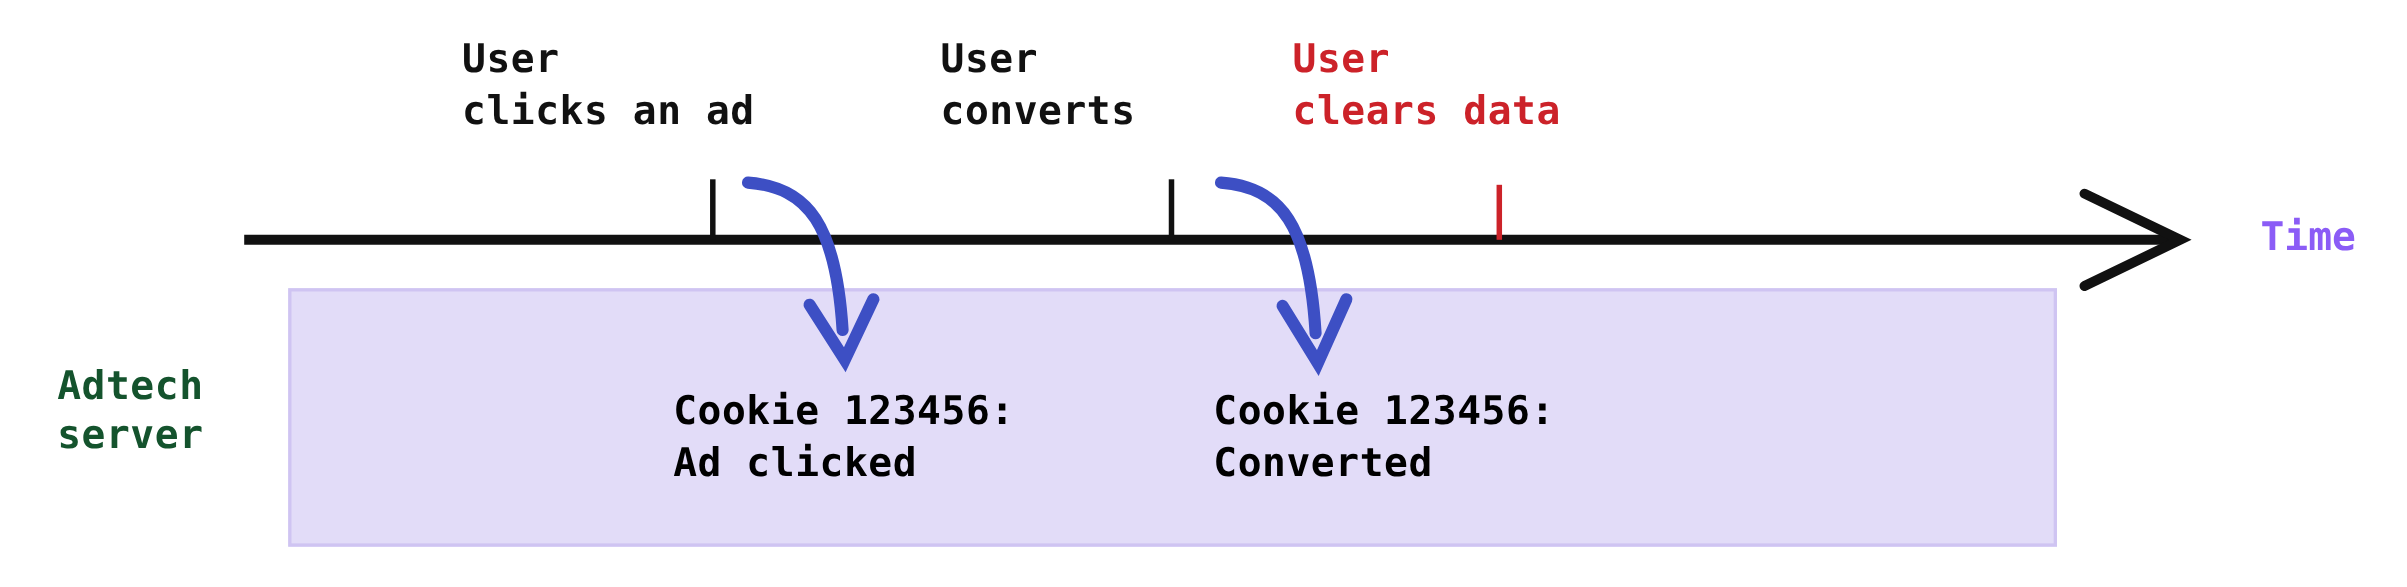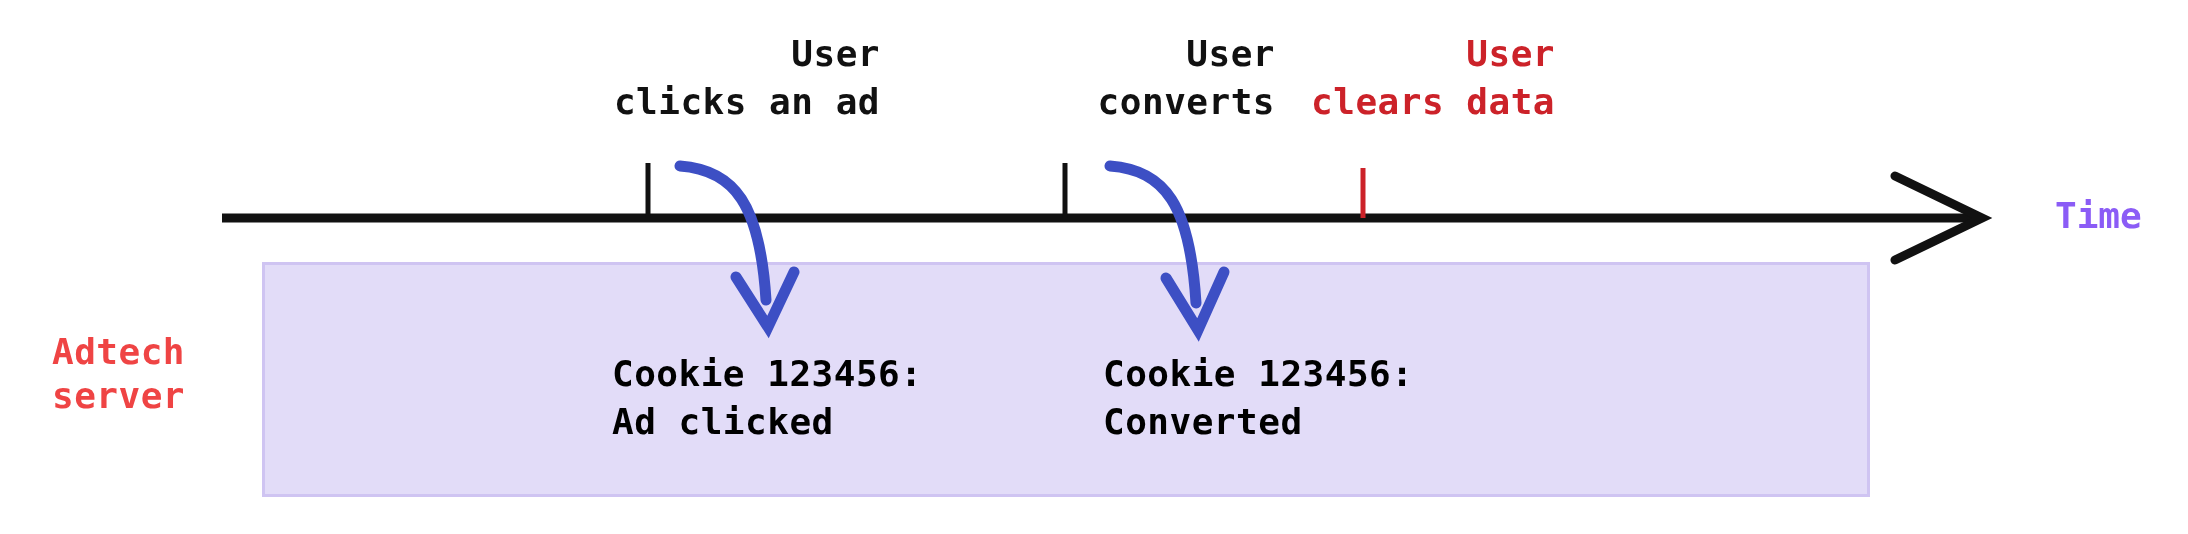--- a/index.html
+++ b/index.html
@@ -30,32 +30,32 @@
     border: 3px solid #cfc4f2;
     box-sizing: border-box;
   }
 
   .server-label {
     position: absolute;
     left: 52px;
     top: 330px;
     width: 200px;
     text-align: left;
-    color: #ef4444;
+    color: #14532d;
     font-size: 36px;
     line-height: 44px;
     font-weight: 700;
     letter-spacing: 0.5px;
     white-space: pre;
   }
 
   
   .event-label {
     position: absolute;
-    text-align: right;
+    text-align: left;
     font-size: 36px;
     line-height: 48px;
     font-weight: 700;
     white-space: pre;
     letter-spacing: 0.5px;
   }
   .event-label.black { color: #111111; }
   .event-label.red   { color: #cc2229; }
 
   #label-click    { left: 420px; top: 30px; width: 460px; }

